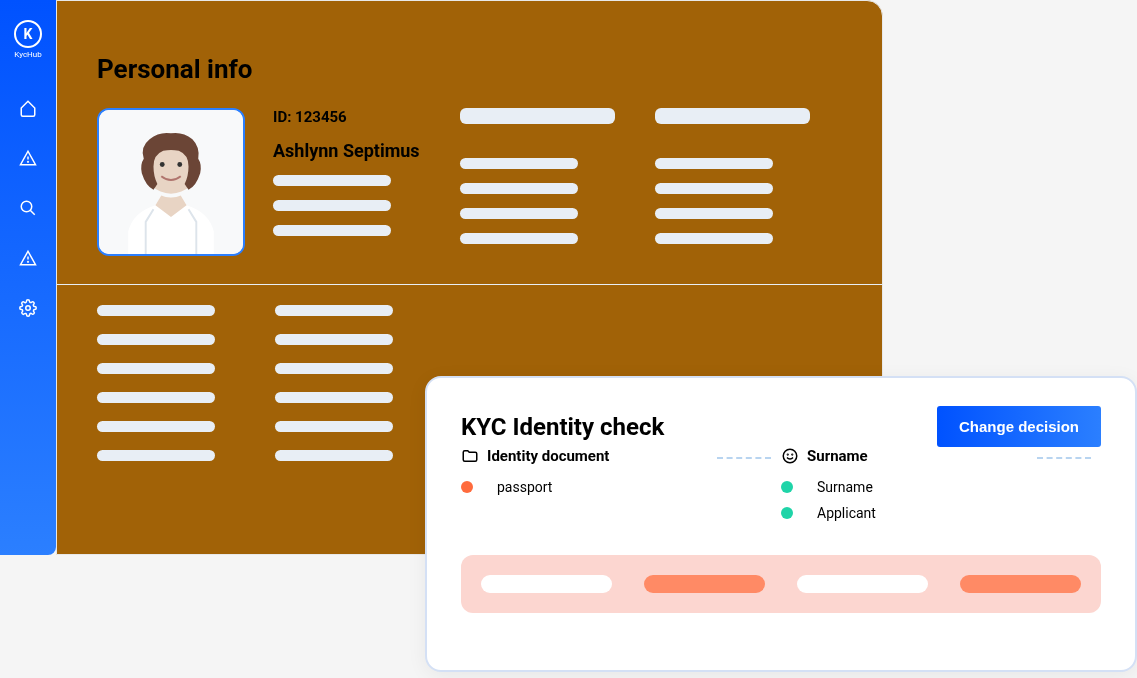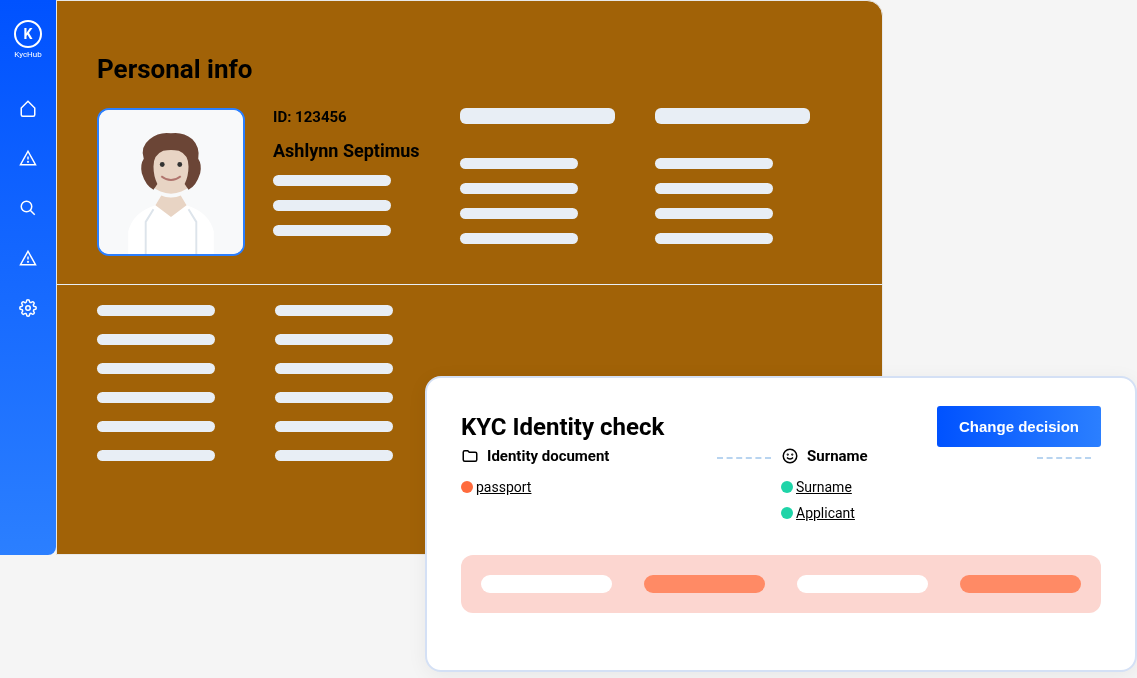--- a/index.html
+++ b/index.html
@@ -187,25 +187,24 @@
       gap: 8px;
       font-size: 15px;
       font-weight: 700;
       color: #000;
       margin-bottom: 14px;
       text-align: center;
     }
     .kyc-item {
       display: flex;
       align-items: center;
-      gap: 3px;
+      gap: 24px;
       font-size: 14px;
       color: #000;
       margin-bottom: 10px;
-      text-decoration: underline;
     }
     .dot {
       width: 12px;
       height: 12px;
       border-radius: 50%;
     }
     .dot.orange { background: #ff6b3d; }
     .dot.teal { background: #1fd4a8; }
     .dots-connector {
       border-top: 2px dashed #b8d4f0;

